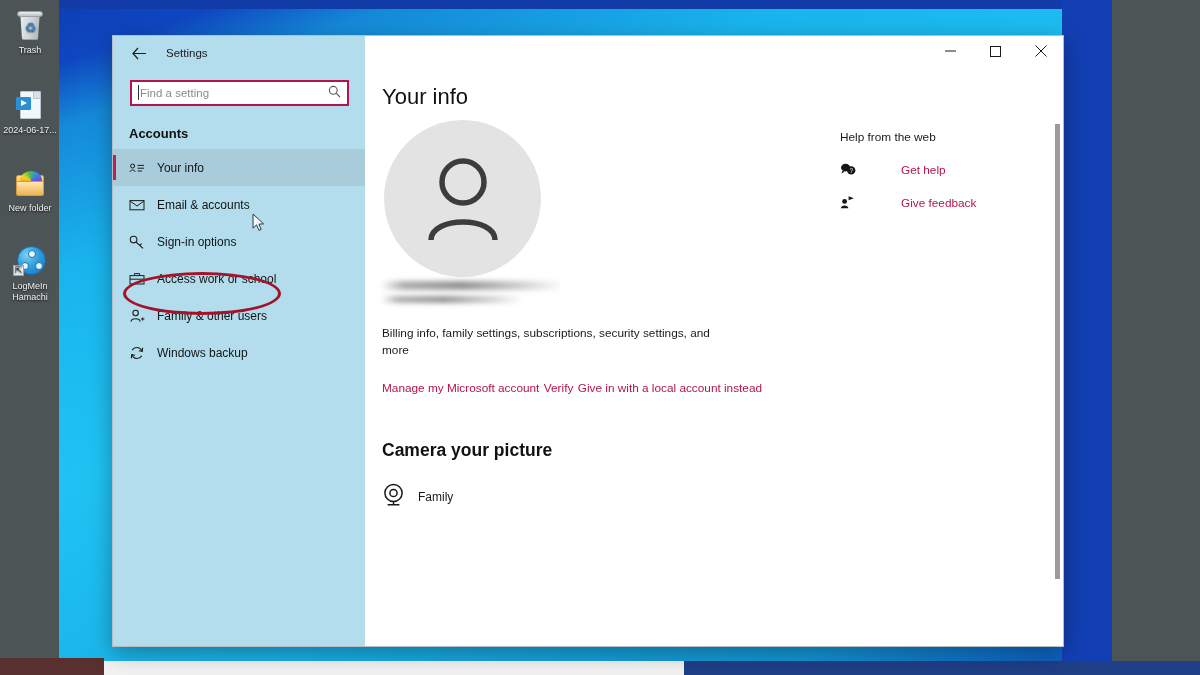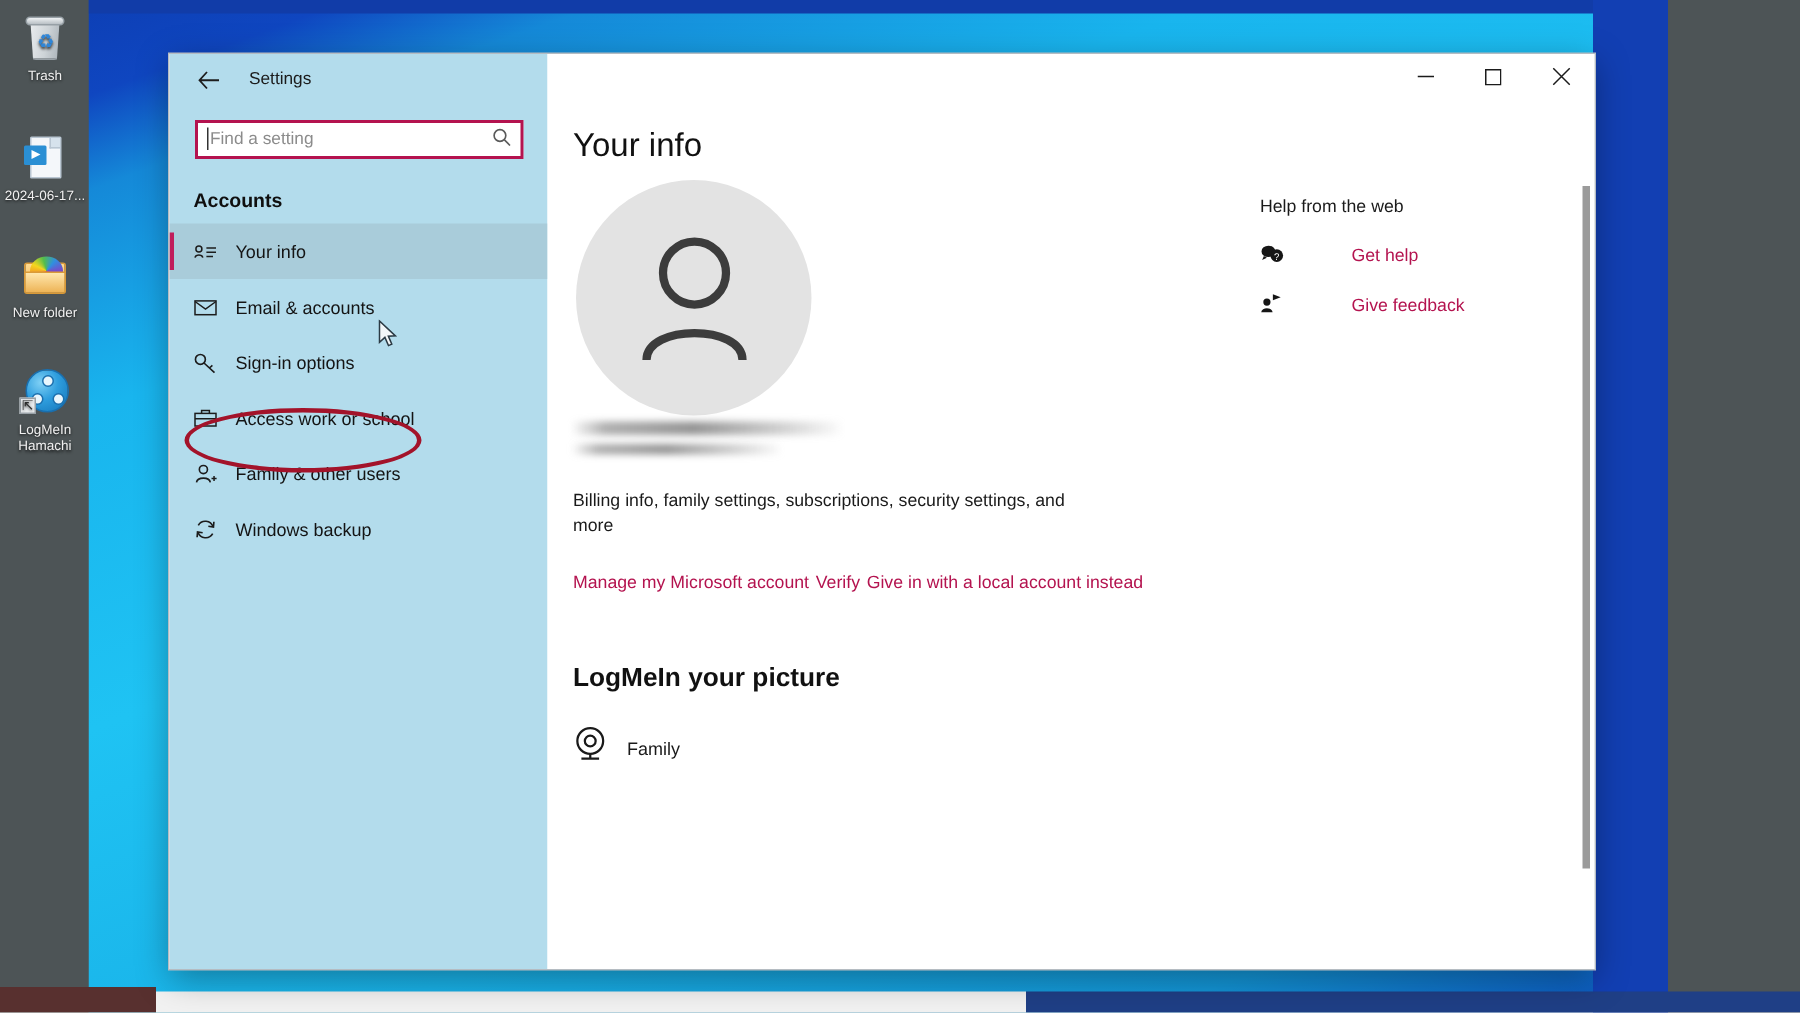--- a/index.html
+++ b/index.html
@@ -601,21 +601,21 @@
           </div>
 
 
           <div class="body-text">Billing info, family settings, subscriptions, security settings, and more</div>
           <a class="link" href="#">Manage my Microsoft account</a>
 
           <a class="link" href="#">Verify</a>
 
           <a class="link spaced" href="#">Give in with a local account instead</a>
 
-          <h2 id="section-heading">LogMeIn your picture</h2>
+          <h2 id="section-heading">Camera your picture</h2>
 
           <div id="camera-row">
             <span>
               <svg width="23" height="24" viewBox="0 0 23 24">
                 <circle cx="11.5" cy="10" r="8.6" stroke="#1a1a1a" stroke-width="1.5" fill="none"></circle>
                 <circle cx="11.5" cy="10" r="3.6" stroke="#1a1a1a" stroke-width="1.5" fill="none"></circle>
                 <path d="M11.5 18.6 V21.4 M5.6 21.8 H17.4" stroke="#1a1a1a" stroke-width="1.5" fill="none"></path>
               </svg>
             </span>
             <span class="lbl">Family</span>

